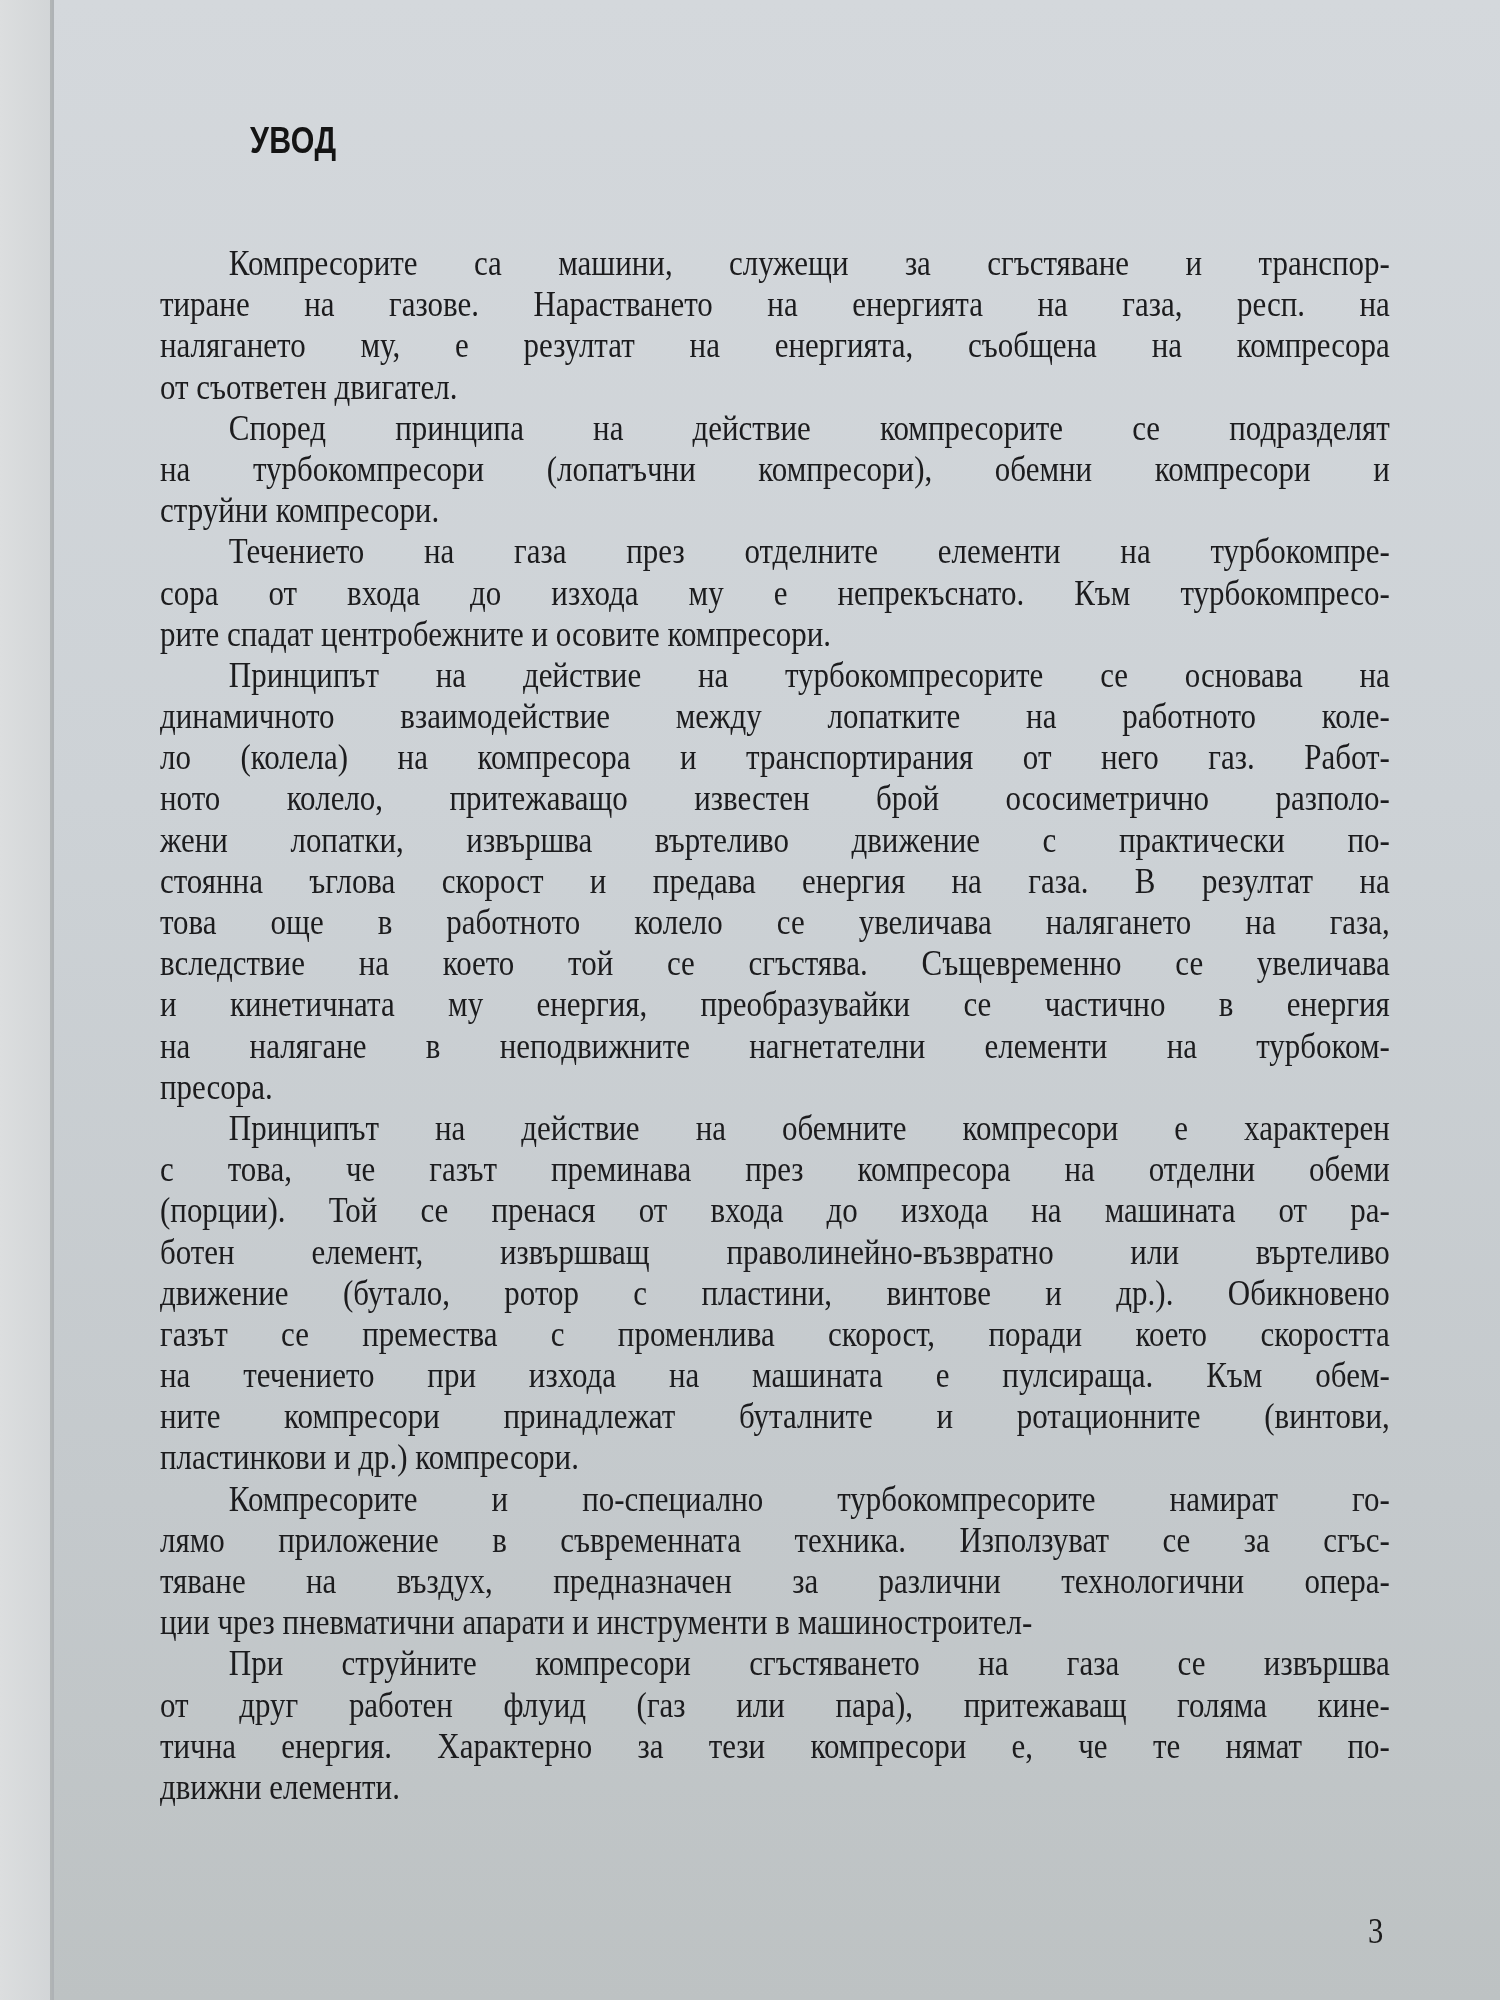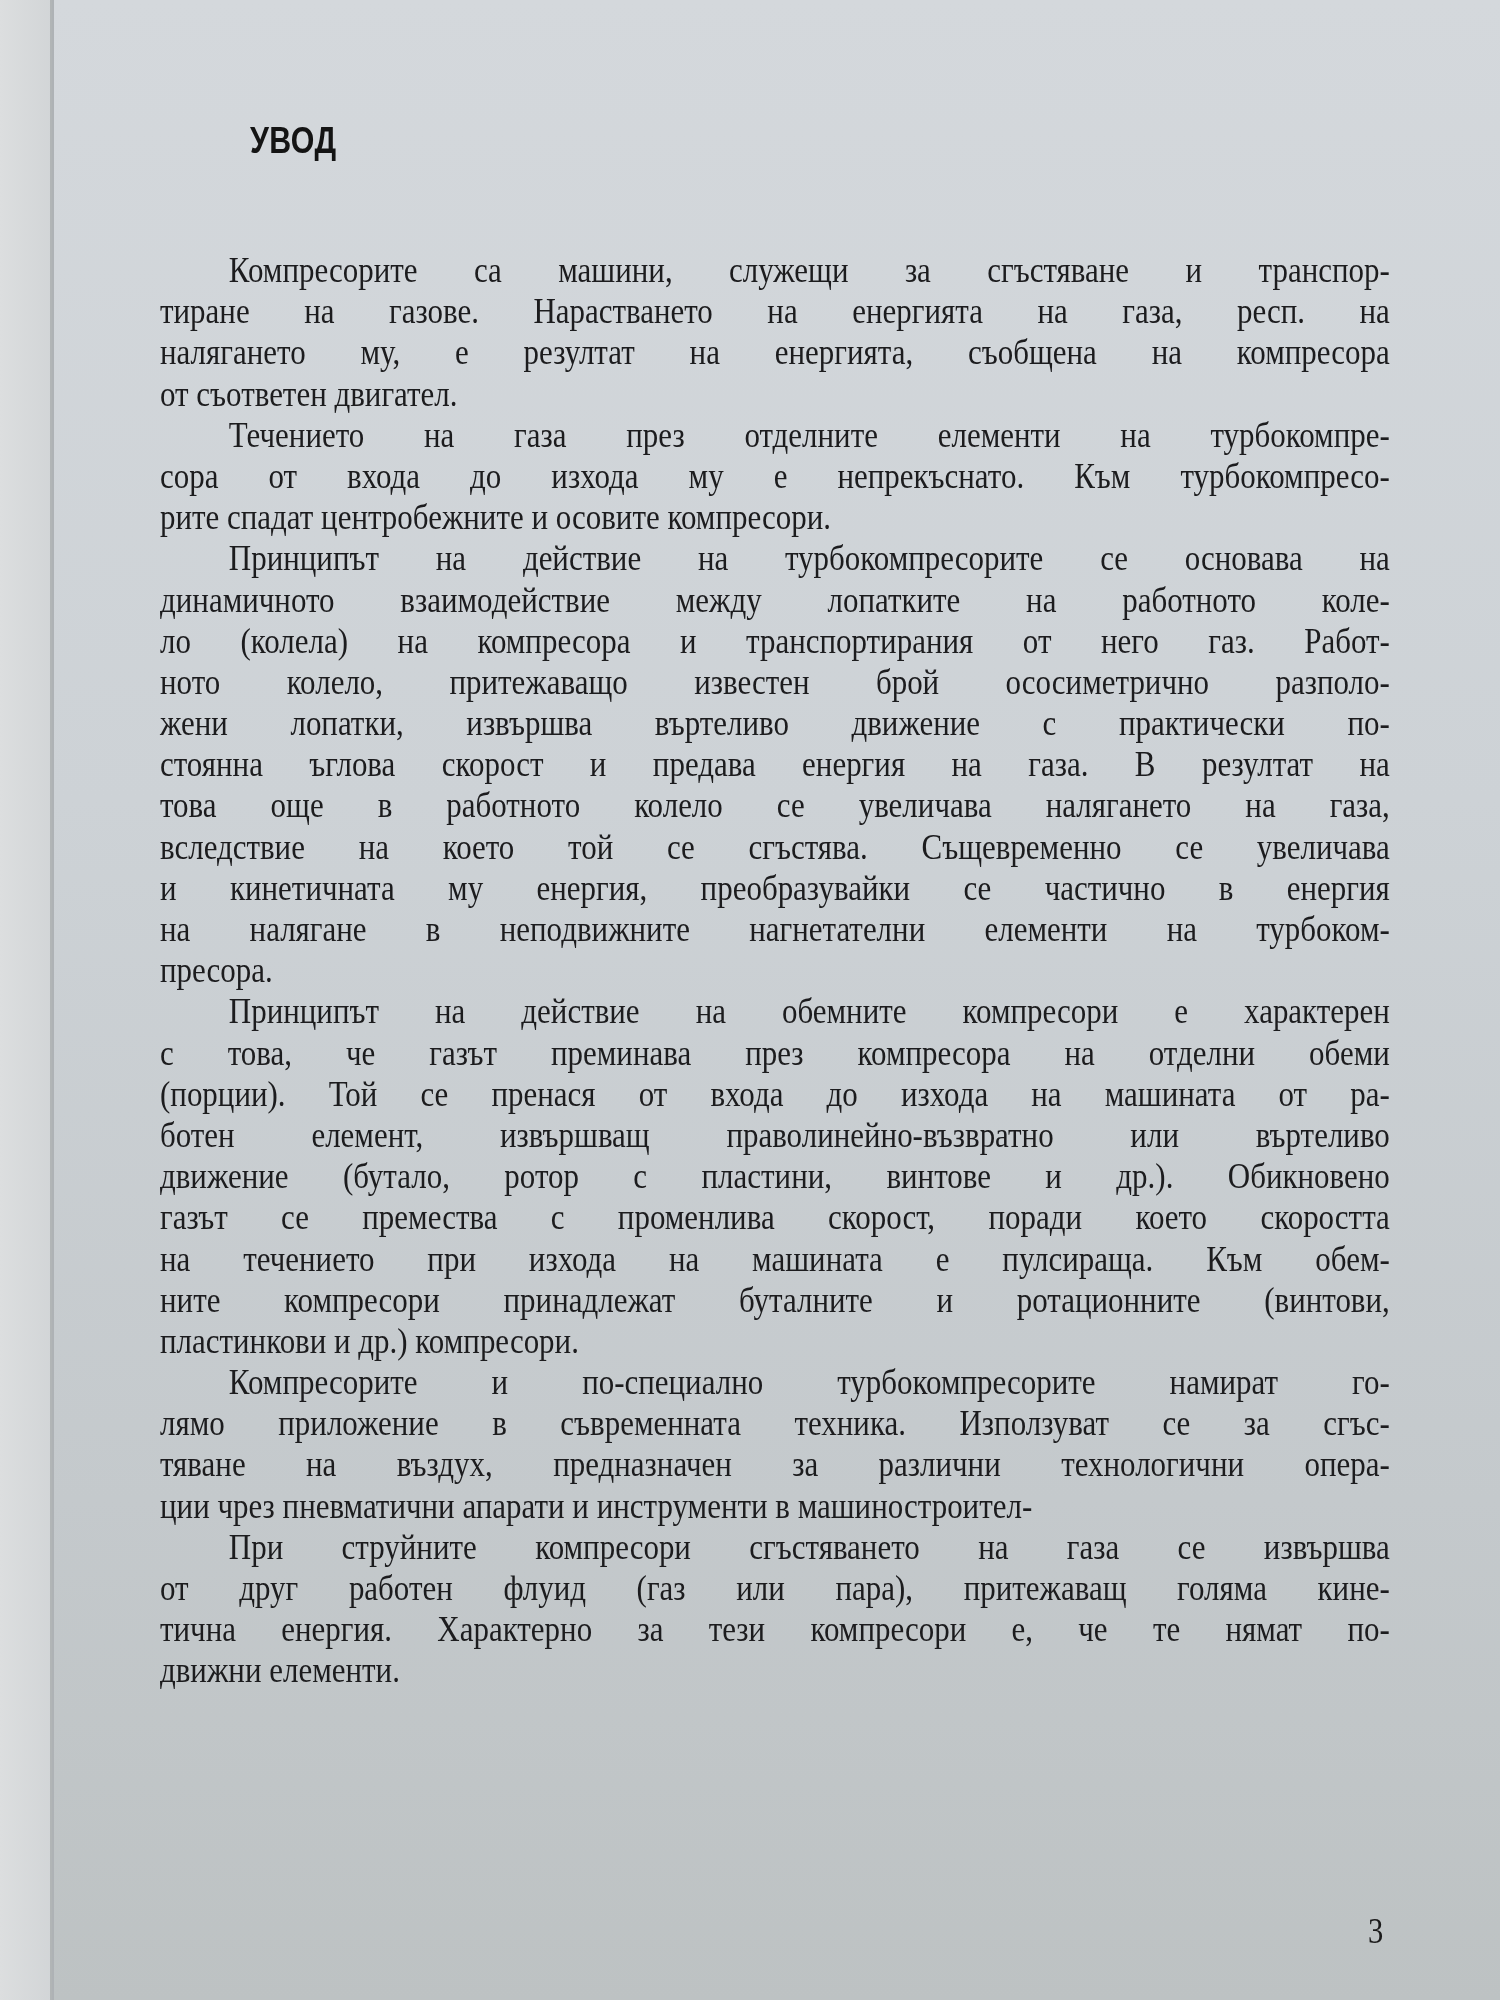--- a/index.html
+++ b/index.html
@@ -40,21 +40,21 @@
       font-family: "Liberation Sans", "DejaVu Sans", sans-serif;
       font-weight: bold;
       font-size: 37px;
       letter-spacing: 0.5px;
       transform: scaleX(0.82);
       transform-origin: left top;
       color: #141414;
     }
     .body-text {
       position: absolute;
-      left: 160px; top: 250px;
+      left: 160px; top: 243px;
       width: 1230px;
     }
     .line {
       height: 41.2px;
       line-height: 41.2px;
       font-size: 36px;
       white-space: nowrap;
       text-align: justify;
       text-align-last: justify;
       transform: scaleX(0.86);
@@ -82,20 +82,25 @@
 <div class="page"></div>
 
 <div class="heading">УВОД</div>
 
 <div class="body-text" id="body-text">
     <div>
       <div class="line indent"><span class="ind"></span><span>Компресорите са машини, служещи за сгъстяване и транспор-</span></div>
       <div class="line"><span>тиране на газове. Нарастването на енергията на газа, респ. на</span></div>
       <div class="line"><span>налягането му, е резултат на енергията, съобщена на компресора</span></div>
       <div class="line last"><span>от съответен двигател.</span></div>
+    </div>
+    <div>
+      <div class="line indent"><span class="ind"></span><span>Според принципа на действие компресорите се подразделят</span></div>
+      <div class="line"><span>на турбокомпресори (лопатъчни компресори), обемни компресори и</span></div>
+      <div class="line last"><span>струйни компресори.</span></div>
     </div>
     <div>
       <div class="line indent"><span class="ind"></span><span>Течението на газа през отделните елементи на турбокомпре-</span></div>
       <div class="line"><span>сора от входа до изхода му е непрекъснато. Към турбокомпресо-</span></div>
       <div class="line last"><span>рите спадат центробежните и осовите компресори.</span></div>
     </div>
     <div>
       <div class="line indent"><span class="ind"></span><span>Принципът на действие на турбокомпресорите се основава на</span></div>
       <div class="line"><span>динамичното взаимодействие между лопатките на работното коле-</span></div>
       <div class="line"><span>ло (колела) на компресора и транспортирания от него газ. Работ-</span></div>

